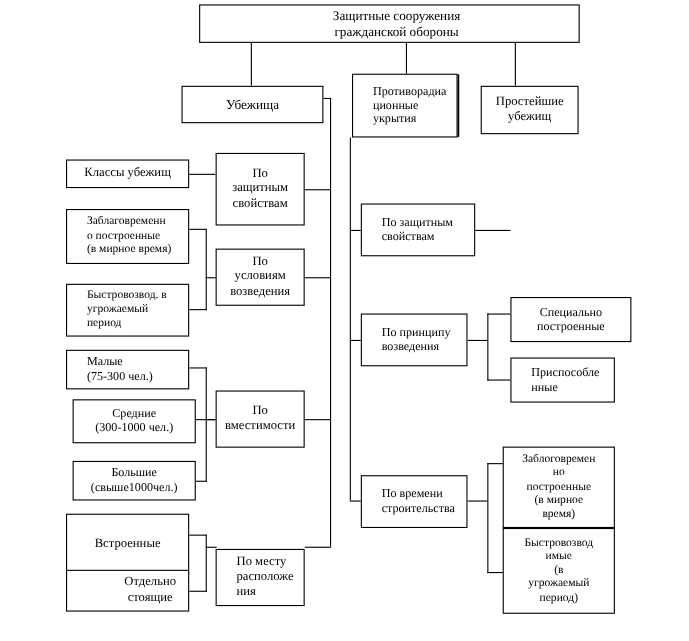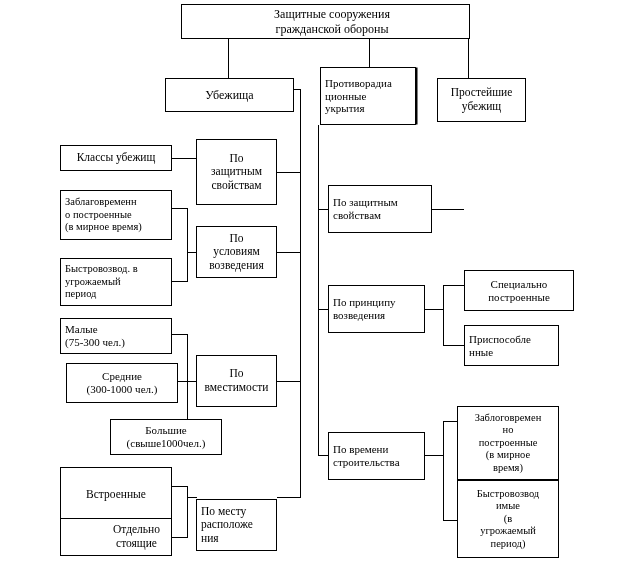--- a/index.html
+++ b/index.html
@@ -26,39 +26,39 @@
     text-align: center;
     color: #000000;
     line-height: 1.18;
     white-space: pre-line;
     padding: 1px 3px;
     z-index: 3;
   }
   .box.left-align {
     justify-content: flex-start;
     text-align: left;
-    padding-left: 4px;
+    padding-left: 18px;
   }
   .box.shadow-right {
     box-shadow: 2px 0 0 -0.5px #000000;
   }
   .ln {
     position: absolute;
     background: #000000;
     z-index: 1;
   }
   .ln.h { height: 1px; }
   .ln.v { width: 1px; }
 </style>
 </head>
 <body>
 
 <div id="diagram">
 
-  <div class="box" style="left:181px; top:4px; width:289px; height:35px; font-size:12px;padding-left:16px;">Защитные  сооружения
+  <div class="box" style="left:181px; top:4px; width:346px; height:35px; font-size:12px;padding-left:16px;">Защитные  сооружения
 гражданской  обороны</div>
 
   <div class="ln v" style="left:228px; top:39px; width:1px; height:39px;"></div>
   <div class="ln v" style="left:369px; top:39px; width:1px; height:28px;"></div>
   <div class="ln v" style="left:468px; top:39px; width:1px; height:39px;"></div>
 
   <div class="box" style="left:165px; top:78px; width:129px; height:34px; font-size:12px;">Убежища</div>
 
   <div class="box left-align shadow-right" style="left:320px; top:67px; width:96px; height:58px; font-size:11px;">Противорадиа
 ционные
@@ -99,21 +99,21 @@
   <div class="box left-align" style="left:60px; top:258px; width:112px; height:48px; font-size:10.5px;">Быстровозвод. в
 угрожаемый
 период</div>
 
   <div class="box left-align" style="left:60px; top:318px; width:112px; height:36px; font-size:11px;">Малые
 (75-300 чел.)</div>
 
   <div class="box" style="left:66px; top:363px; width:112px; height:40px; font-size:11px;">Средние
 (300-1000 чел.)</div>
 
-  <div class="box" style="left:66px; top:419px; width:112px; height:36px; font-size:11px;margin-left:44px;">Большие
+  <div class="box" style="left:66px; top:419px; width:112px; height:36px; font-size:11px;">Большие
 (свыше1000чел.)</div>
 
   <div class="box" style="left:60px; top:467px; width:112px; height:56px; font-size:11.5px;">Встроенные</div>
 
   <div class="box" style="left:60px; top:518px; width:112px; height:38px; font-size:11.5px;padding-left:44px;">Отдельно
 стоящие</div>
 
   <div class="ln h" style="left:172px; top:158px; width:24px; height:1px;"></div>
 
   <div class="ln h" style="left:172px; top:208px; width:16px; height:1px;"></div>

